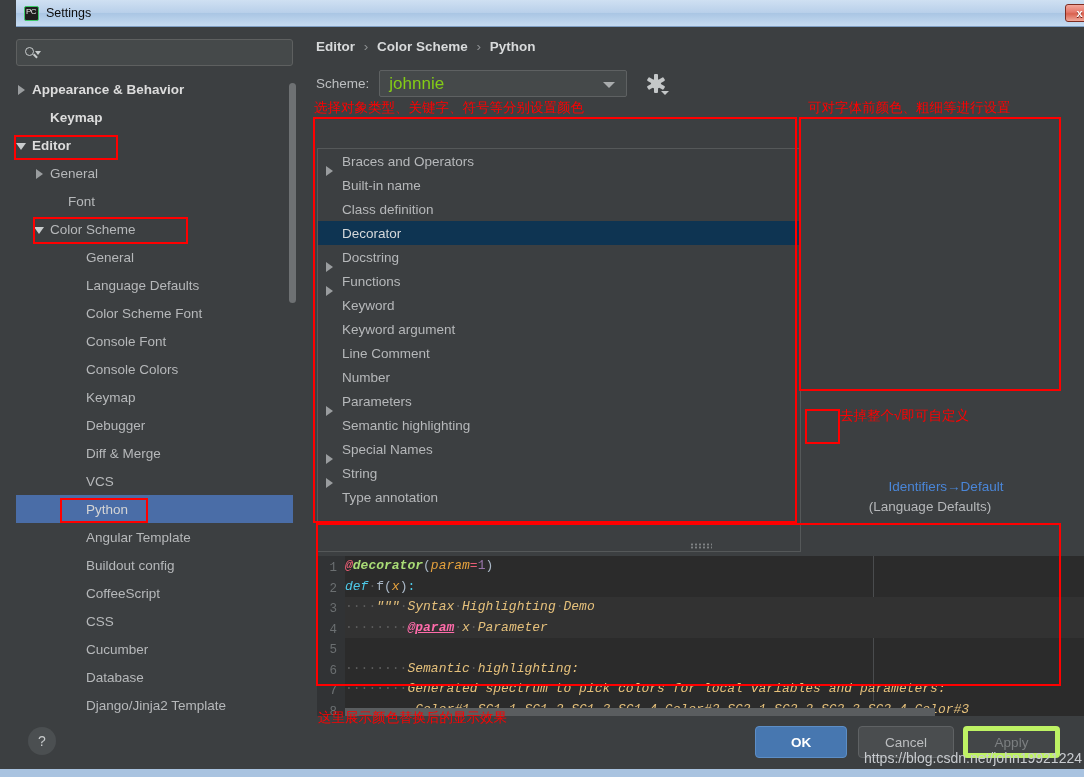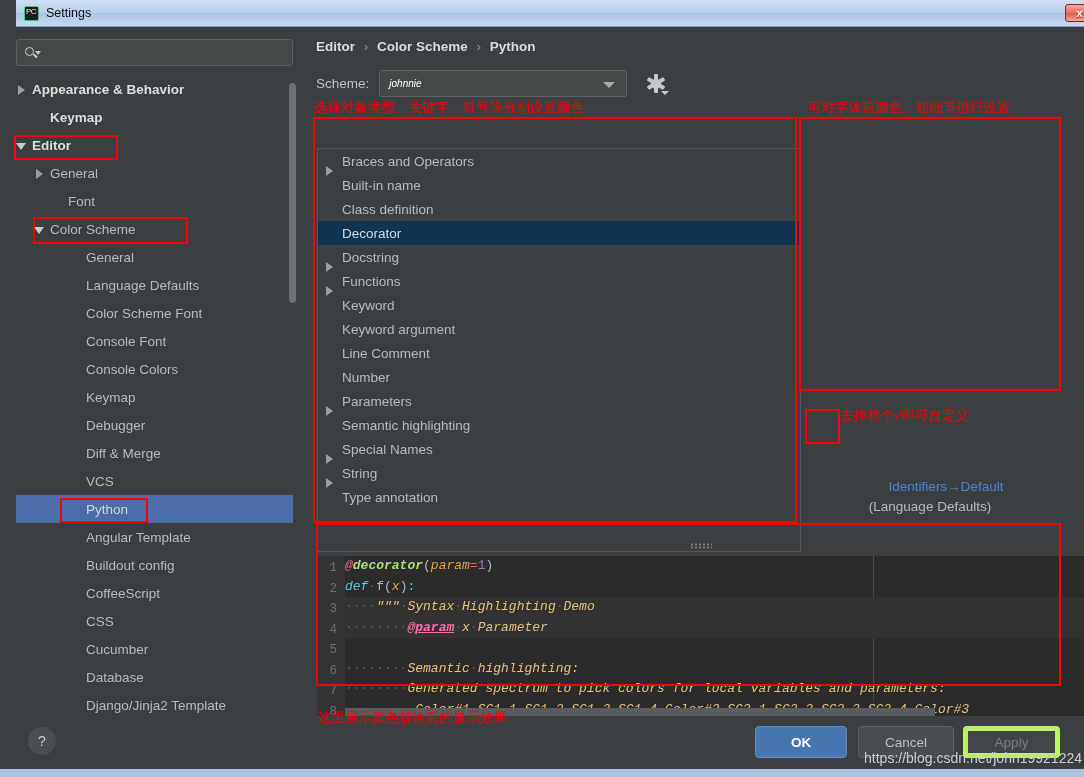--- a/index.html
+++ b/index.html
@@ -112,21 +112,21 @@
   .bc-sep{ color:#8e9193; font-weight:normal; padding:0 5px; }
   .scheme-row{
     position:absolute; left:12px; top:39px; display:flex; align-items:center;
   }
   .scheme-lbl{ font-size:13.5px;color:#bdbfc1; margin-right:10px;}
   .combo{
     width:248px;height:27px;background:#45494a;border:1px solid #5e6162;
     border-radius:2px;display:flex;align-items:center;position:relative;
     cursor:pointer;
   }
-  .combo span{font-size:10px;color:#ffffff;padding-left:9px;font-style:italic;}
+  .combo span{font-size:17px;color:#84cc16;padding-left:9px;}
   .combo .dd{
     position:absolute;right:11px;top:11px;
     border-left:6px solid transparent;border-right:6px solid transparent;
     border-top:6px solid #a9acad;
   }
   .gear{
     margin-left:19px; width:20px;height:20px; position:relative; cursor:pointer;
   }
   .gear .g-c{position:absolute;left:5px;top:5px;width:10px;height:10px;border-radius:50%;border:3px solid #c4c7c8;}
   .gear .g-t{position:absolute;background:#c4c7c8;width:4px;height:19px;left:8px;top:0.5px;border-radius:1px;}

